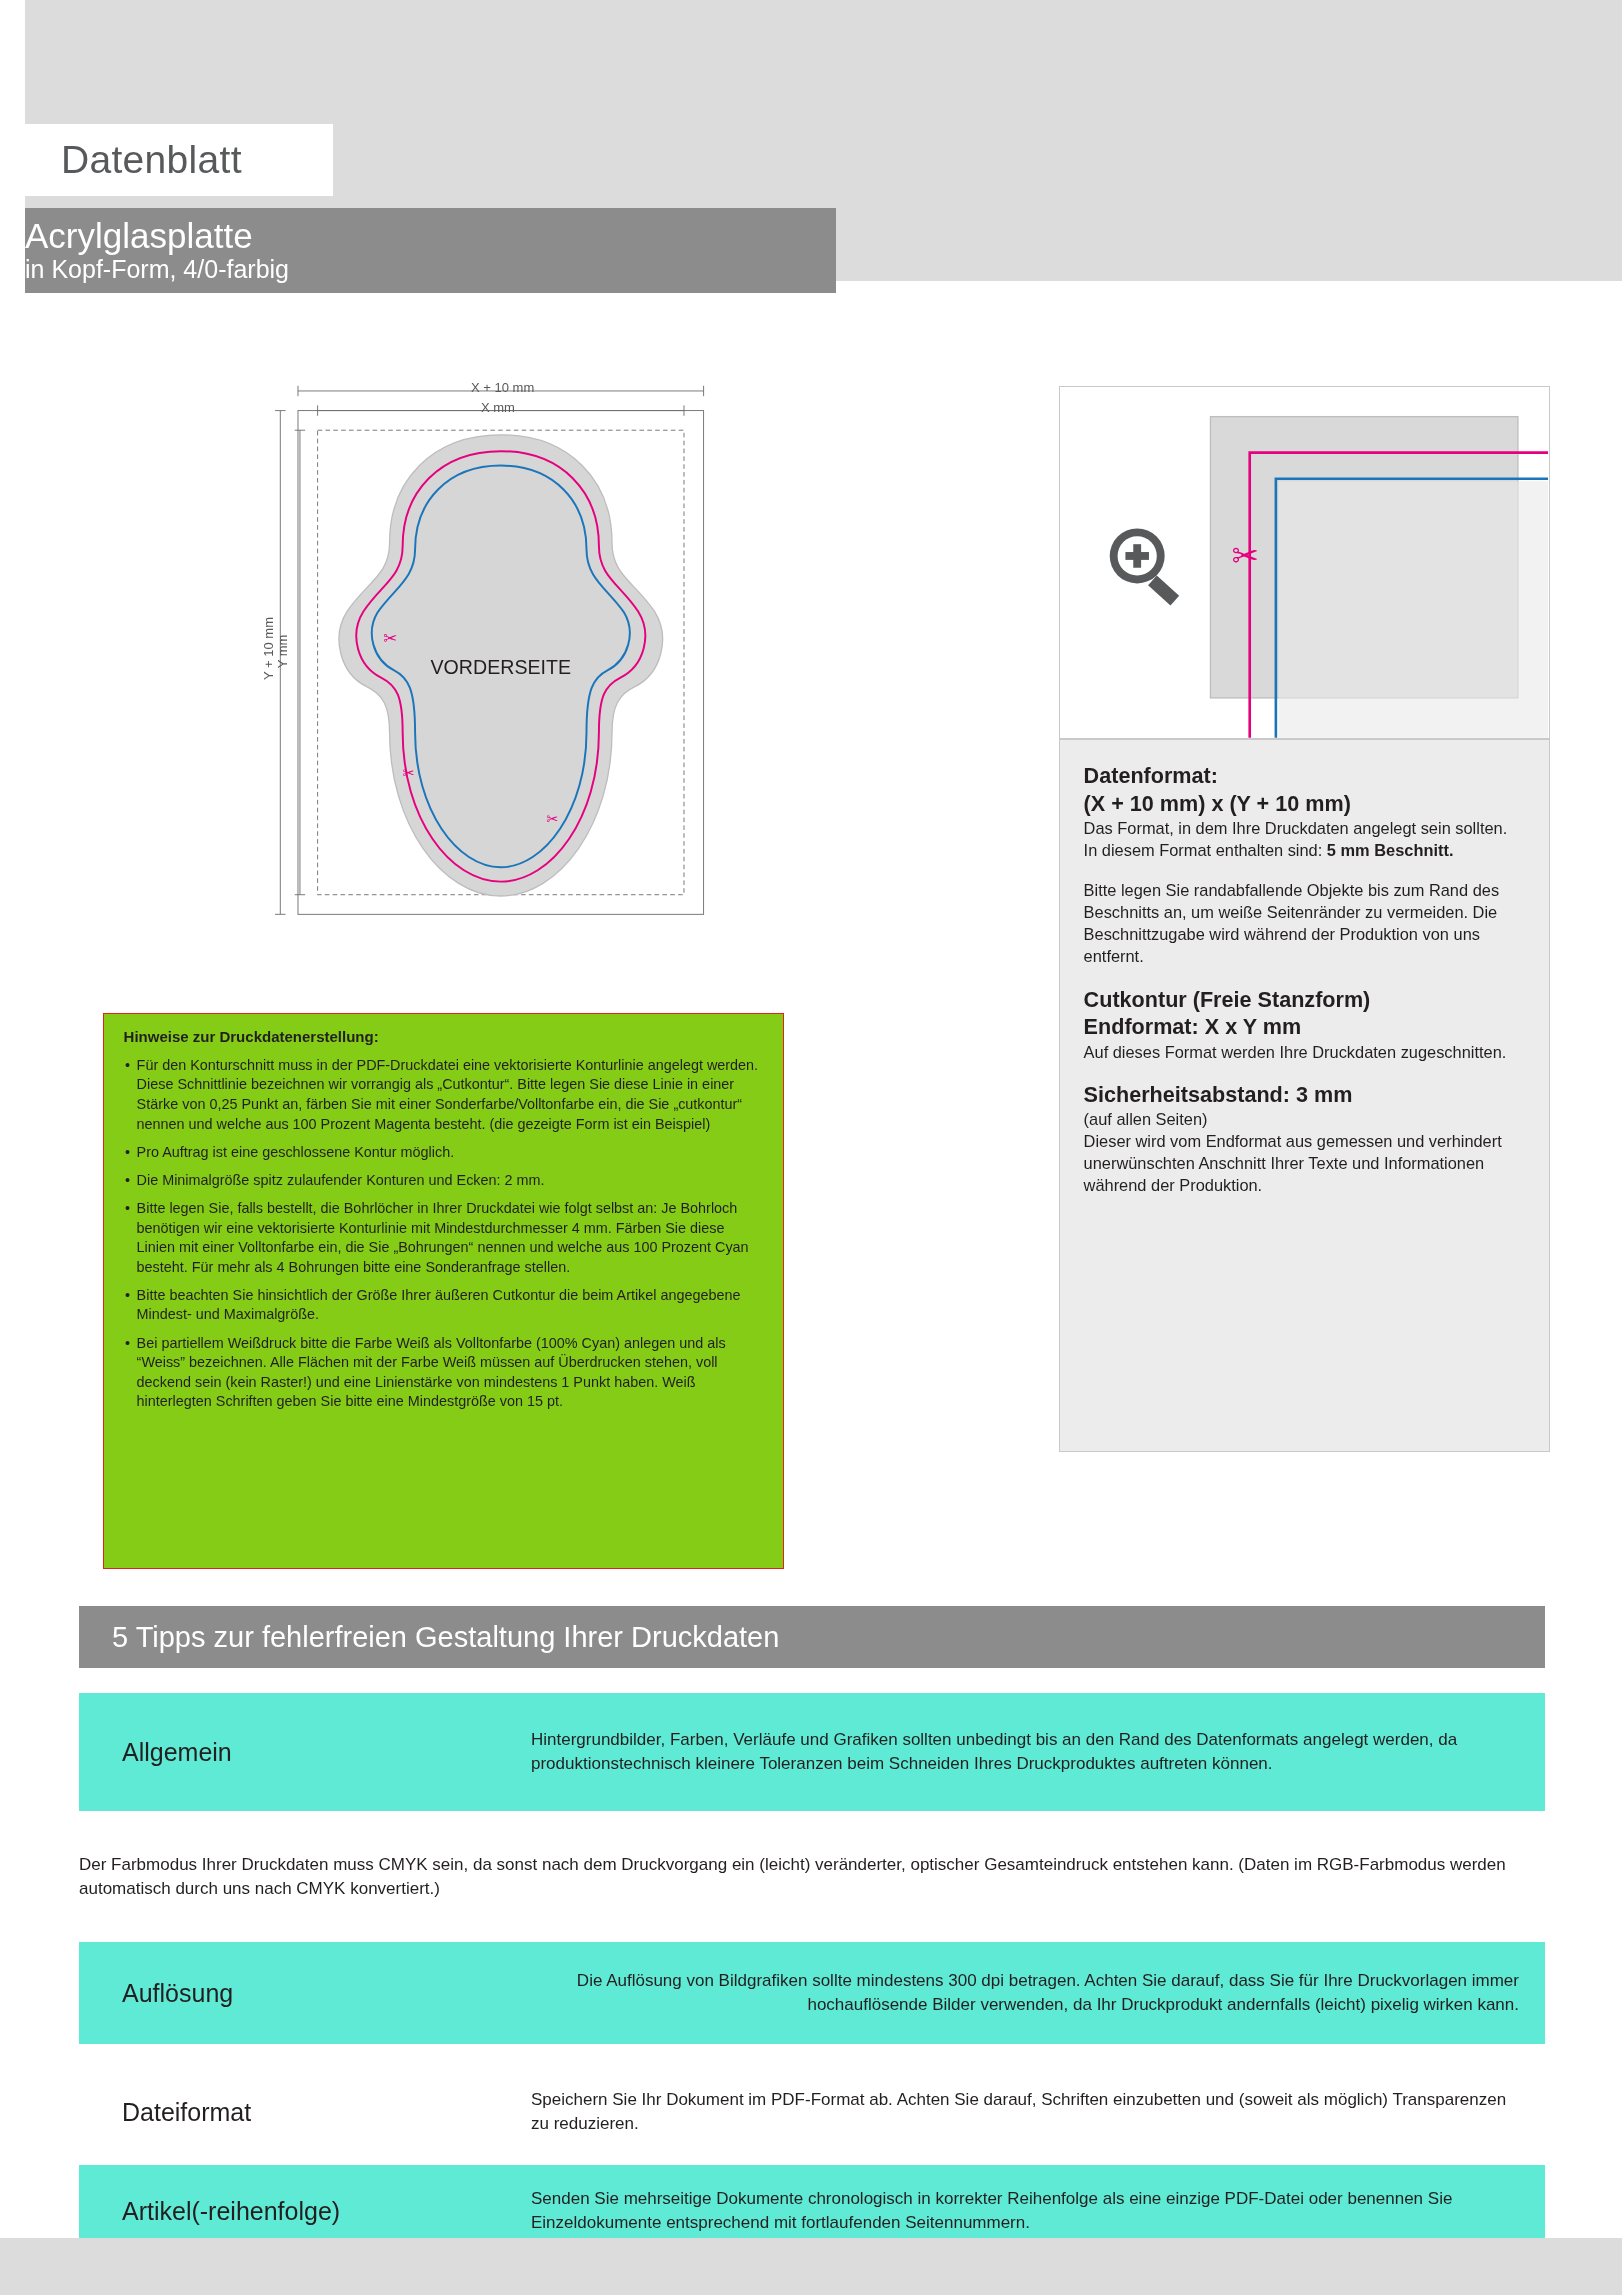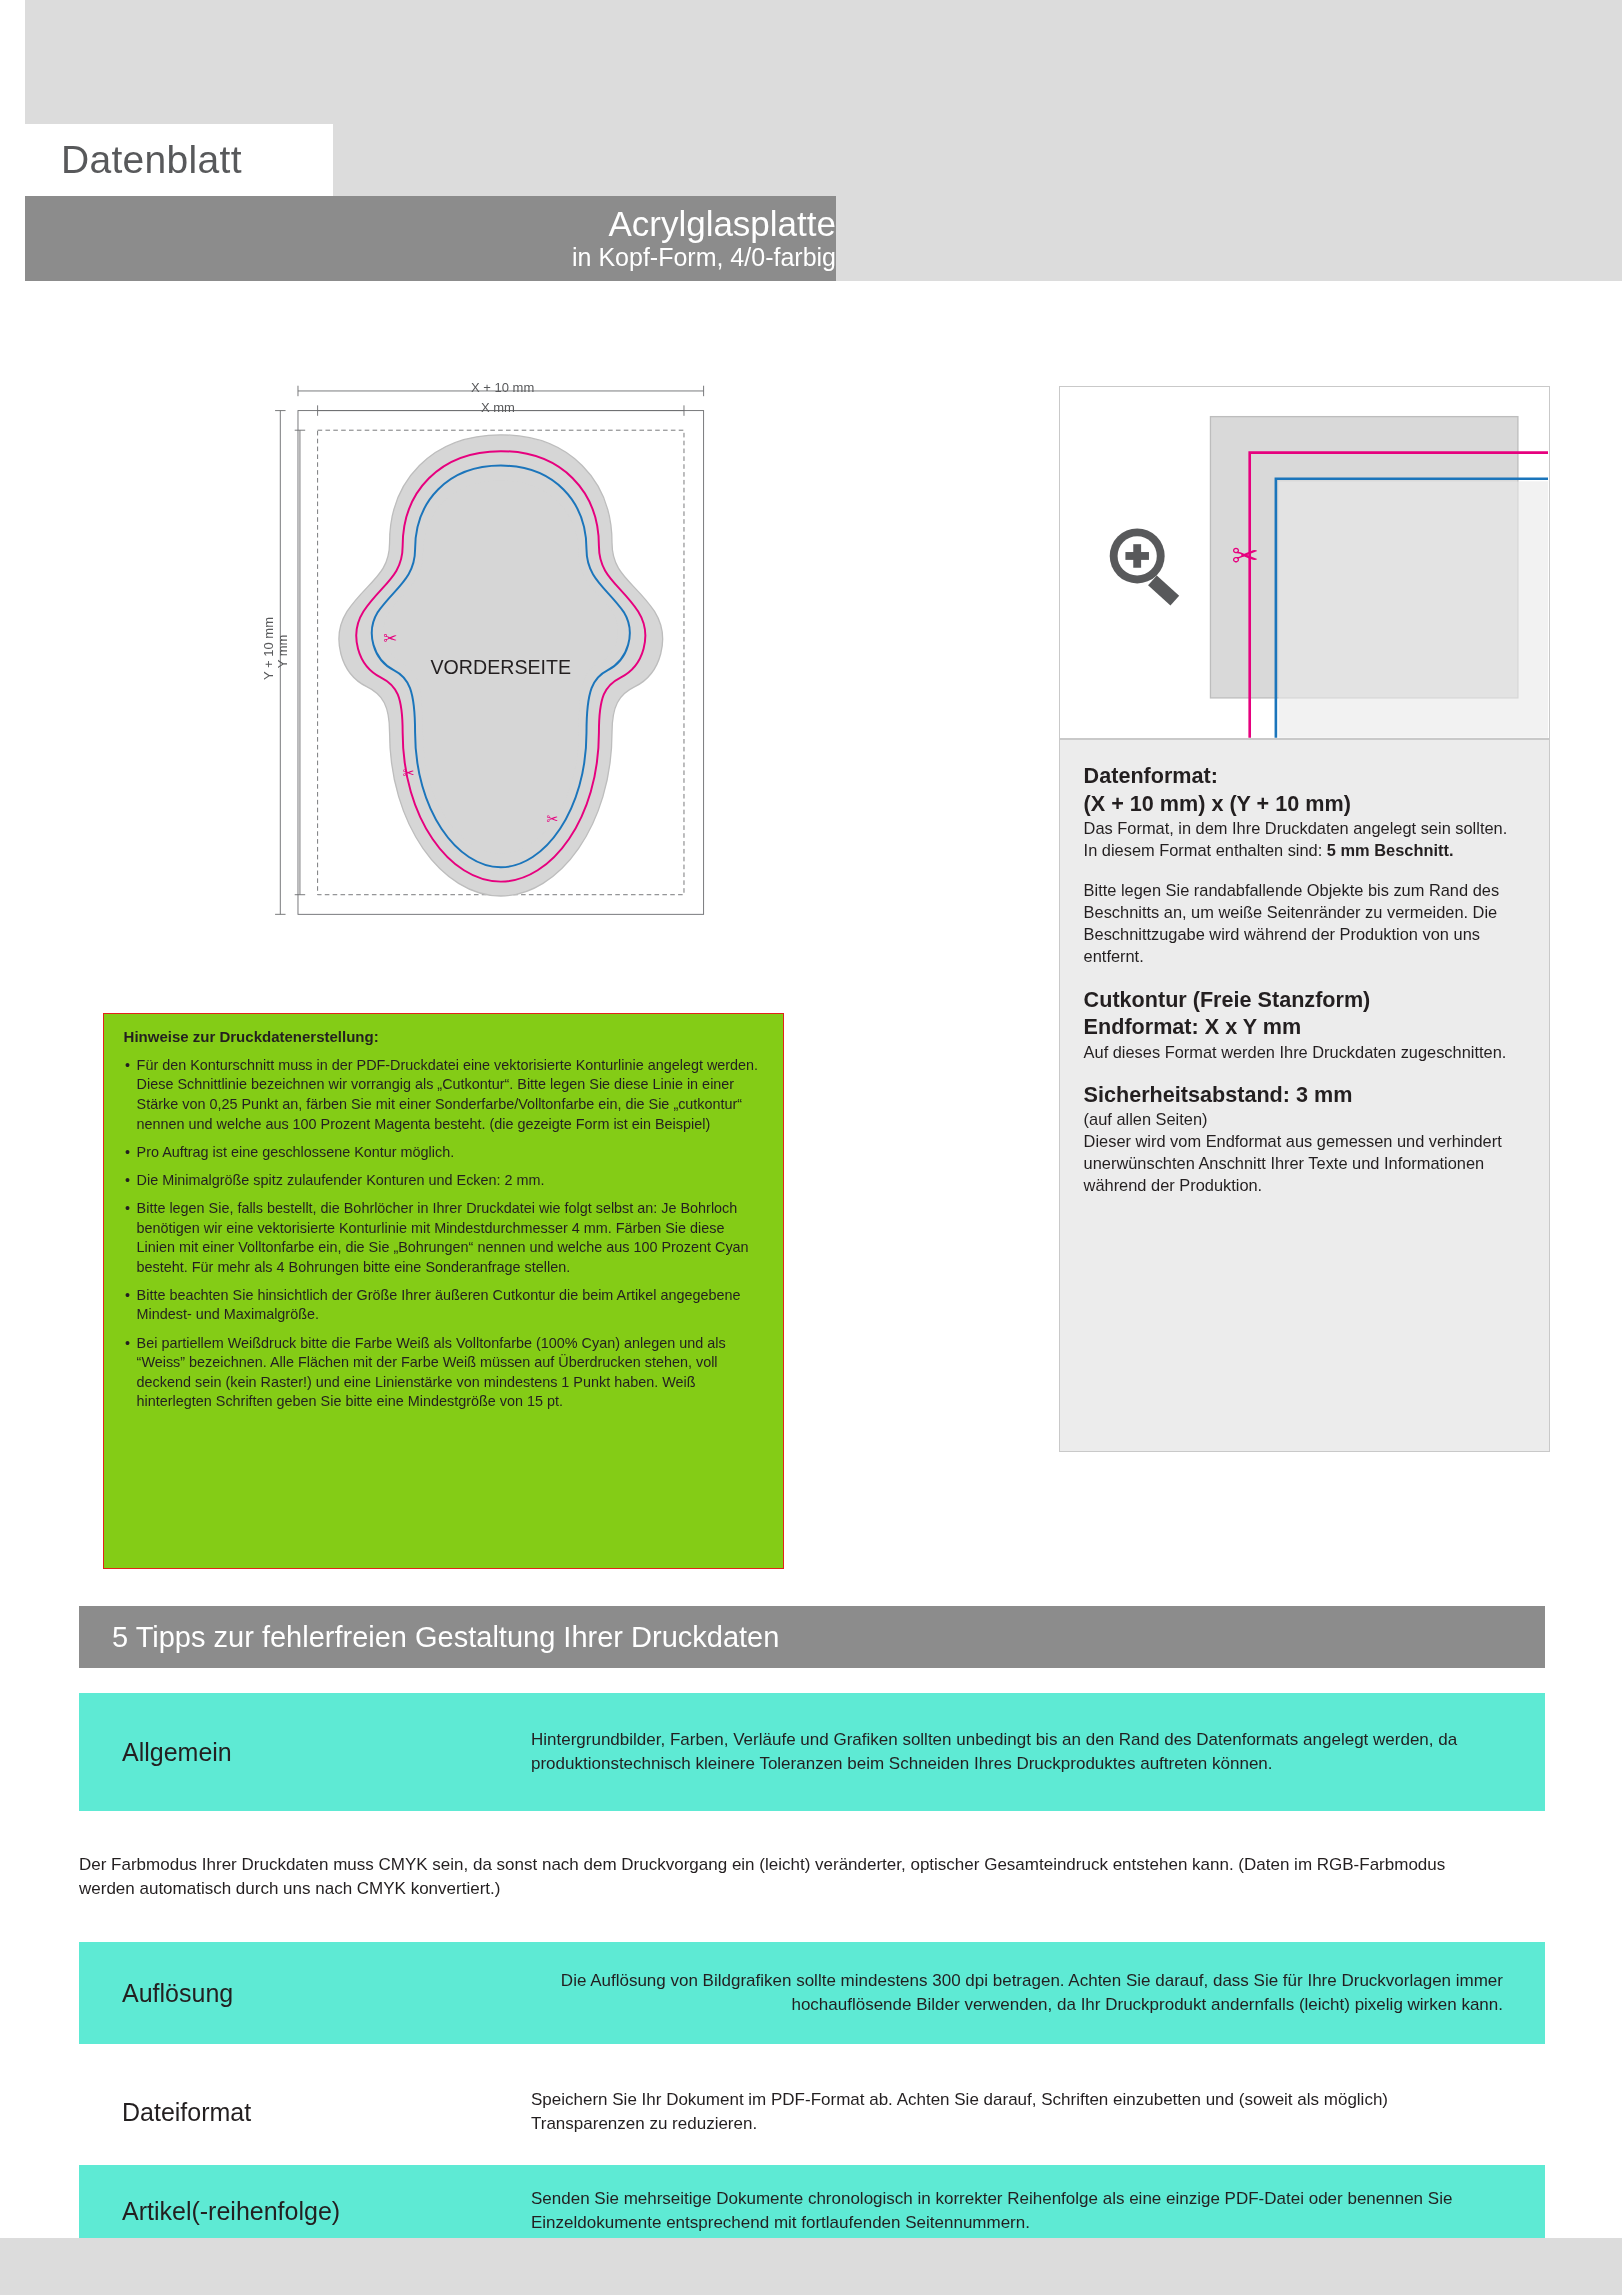--- a/index.html
+++ b/index.html
@@ -23,23 +23,23 @@
   }
   .datenblatt-tab {
     position:absolute; left:25px; top:124px; width:308px; height:72px;
     background:#ffffff;
     display:flex; align-items:center;
   }
   .datenblatt-tab span {
     padding-left:36px; font-size:39px; color:#58595b; letter-spacing:0.3px;
   }
   .title-band {
-    position:absolute; left:25px; top:196px; width:811px; height:85px;
+    position:absolute; left:25px; top:208px; width:811px; height:85px;
     background:#8c8c8c; color:#ffffff;
-    display:flex; flex-direction:column; align-items:flex-end; justify-content:center;
+    display:flex; flex-direction:column; align-items:flex-start; justify-content:center;
   }
   .title-band .t1 { font-size:35px; line-height:37px; font-weight:400; }
   .title-band .t2 { font-size:25px; line-height:30px; font-weight:400; }
 
   
   .diagram { position:absolute; left:262px; top:366px; width:543px; height:589px; }
 
   .dim-label { position:absolute; font-size:13px; color:#58595b; white-space:nowrap; }
 
   
@@ -85,21 +85,21 @@
   }
   .tipps-header span { padding-left:33px; font-size:29px; }
 
   .tip-row { position:absolute; left:79px; width:1466px; display:flex; }
   .tip-row .label {
     width:452px; display:flex; align-items:center;
     font-size:25px; color:#231f20; padding-left:43px;
   }
   .tip-row .body {
     flex:1; font-size:17px; line-height:24px; color:#231f20;
-    display:flex; align-items:center; padding-right:42px;
+    display:flex; align-items:center; padding-right:26px;
   }
   .row-shaded { background:#5eead4; }
   .row-plain { background:#ffffff; }
 
   .footer-band {
     position:absolute; left:0; top:2238px; width:1623px; height:58px; background:#dcdcdc;
   }
 </style>
 </head>
 <body>

